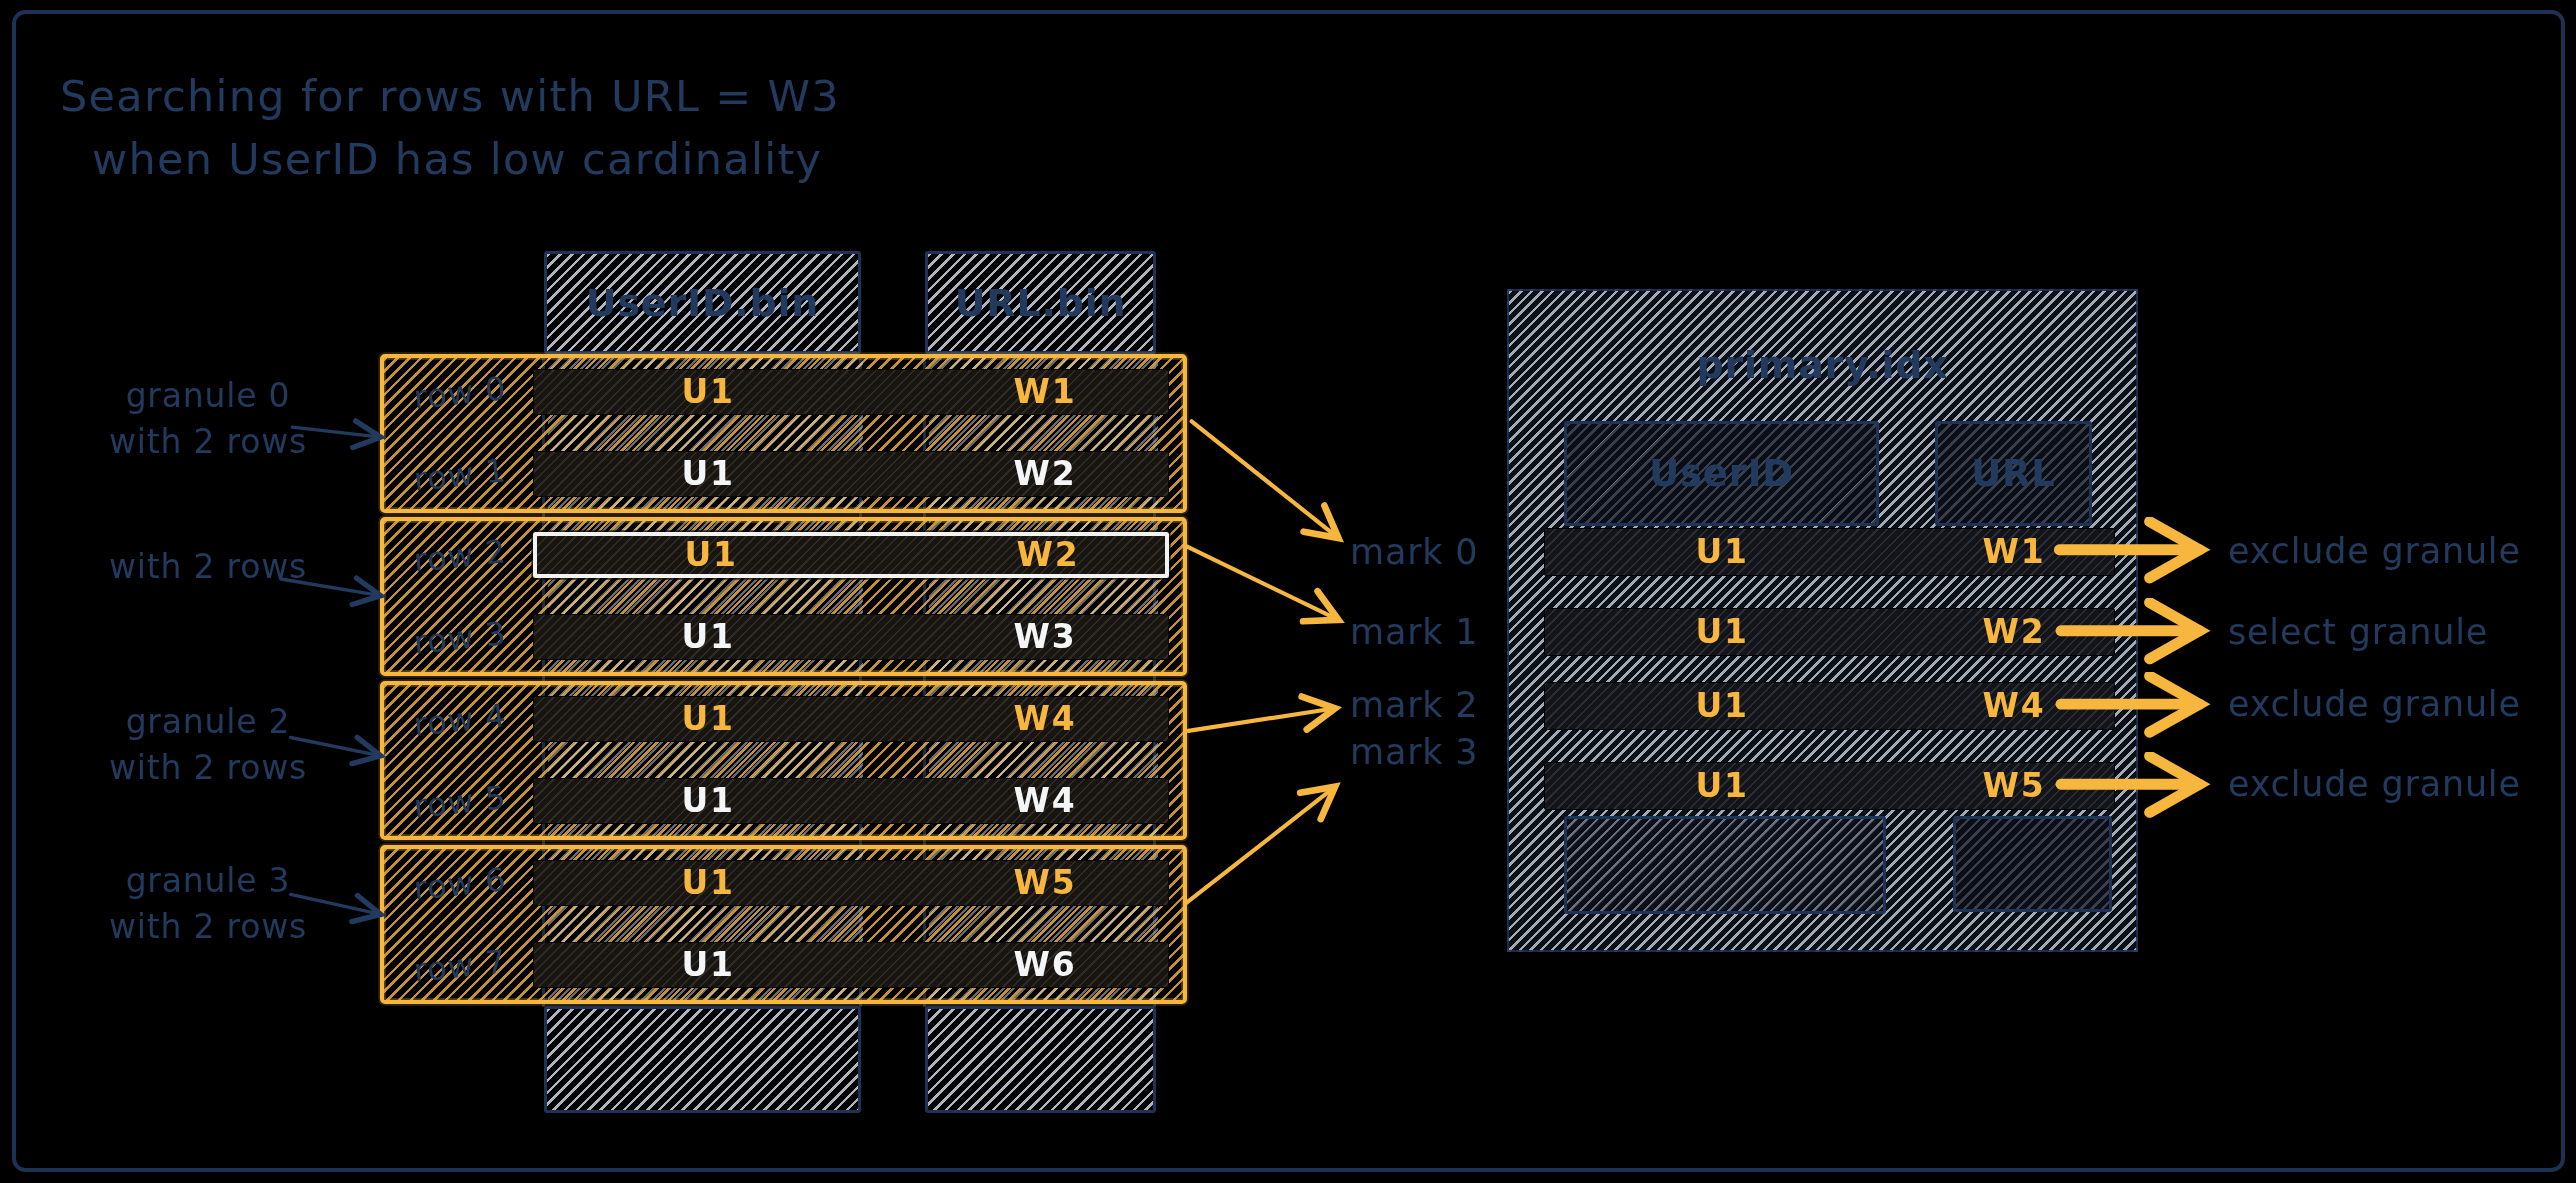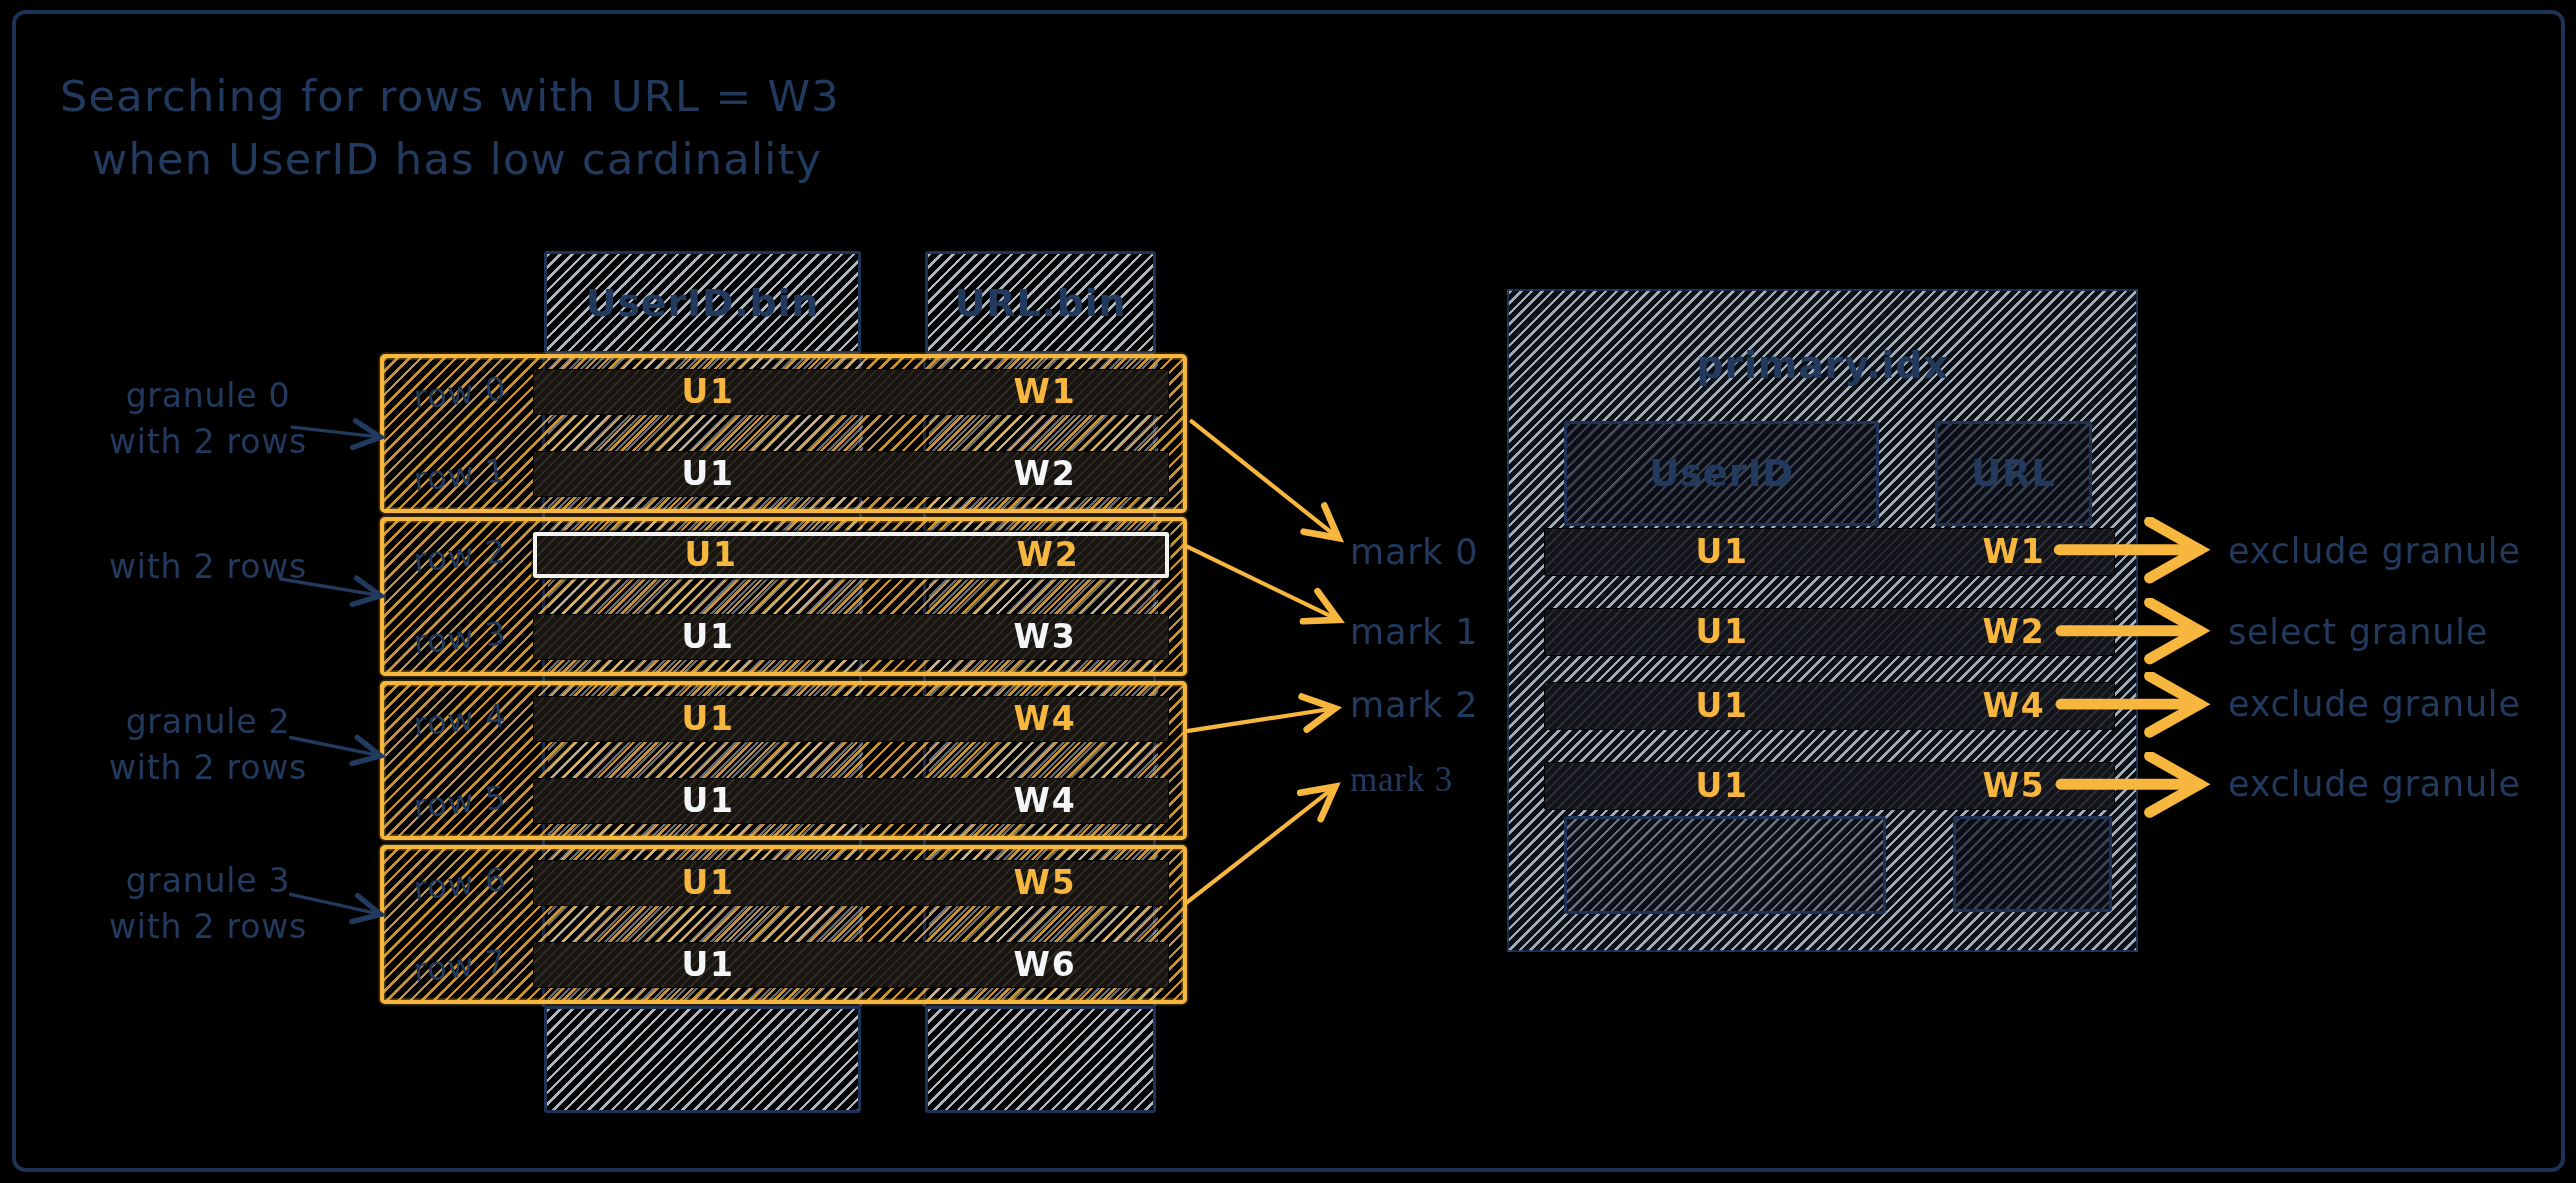--- a/index.html
+++ b/index.html
@@ -181,21 +181,21 @@
   </div>
       <div class="glabel" style="top: 858px; text-align: center;">
     <div>granule 3</div>
     <div>with 2 rows</div>
   </div>
     </div>
   <div id="marks-layer">
       <div class="mark" style="top: 532px;">mark 0</div>
       <div class="mark" style="top: 612px;">mark 1</div>
       <div class="mark" style="top: 685px;">mark 2</div>
-      <div class="mark" style="top: 760px; font-family: Liberation Serif, serif;">mark 3</div>
+      <div class="mark" style="top: 732px;">mark 3</div>
     </div>
 
   <div class="idxpanel">
     <div class="idxtitle">primary.idx</div>
     <div class="idxhead" style="left:426px;top:130px;width:157px;height:105px;">
       <span>URL</span>
     </div>
     <div class="idxhead" style="left:55px;top:130px;width:315px;height:105px;">
       <span>UserID</span>
     </div>

